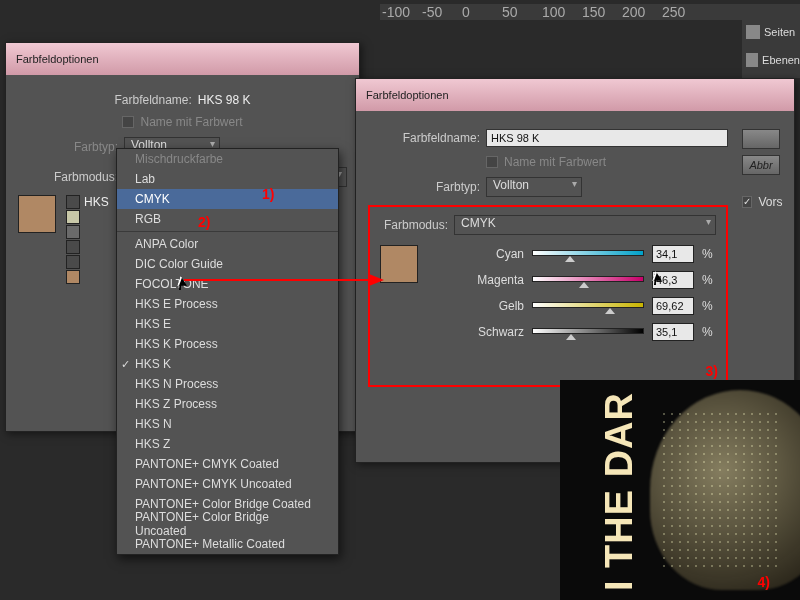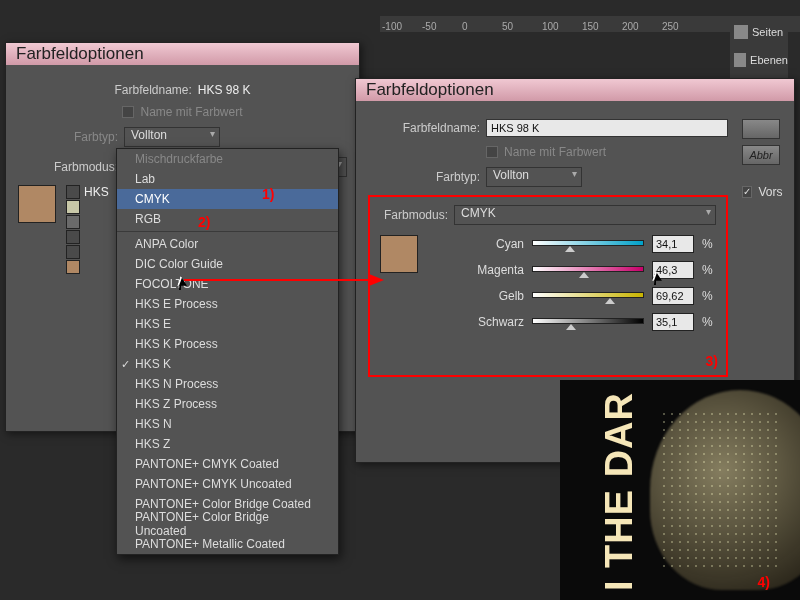--- a/index.html
+++ b/index.html
@@ -1,29 +1,29 @@
 <!DOCTYPE html>
 <html><head>
 <meta charset="utf-8">
 <style>
   * { box-sizing: border-box; margin: 0; padding: 0; font-family: "Segoe UI", Tahoma, sans-serif; }
   body { width: 800px; height: 600px; background: #2a2a2a; position: relative; overflow: hidden; }
   
-  .ruler { position: absolute; left: 380px; top: 16px; right: 0; height: 16px; background: #3a3a3a; color: #aaa; font-size: 10px; display: flex; align-items: flex-end; padding-top: 2px; }
+  .ruler { position: absolute; left: 380px; top: 4px; right: 0; height: 16px; background: #3a3a3a; color: #aaa; font-size: 14px; display: flex; align-items: flex-end; padding-top: 2px; }
   .ruler span { width: 40px; text-align: left; padding-left: 2px; }
   
-  .panel-tabs { position: absolute; right: 12px; top: 18px; width: 58px; background: #3a3a3a; height: 60px; }
+  .panel-tabs { position: absolute; right: 0; top: 18px; width: 58px; background: #3a3a3a; height: 60px; }
   .panel-tab { height: 28px; display: flex; align-items: center; color: #ddd; font-size: 11px; padding-left: 4px; gap: 4px; }
   .panel-tab .ico { width: 14px; height: 14px; background: #888; }
   
   .dialog { position: absolute; background: #535353; border: 1px solid #222; box-shadow: 2px 2px 8px rgba(0,0,0,.5); }
   .dialog-1 { left: 5px; top: 42px; width: 355px; height: 390px; }
   .dialog-2 { left: 355px; top: 78px; width: 440px; height: 385px; }
   
-  .titlebar { height: 22px; background: linear-gradient(#f0c8d2, #d19aa8); color: #222; font-size: 17px; display: flex; align-items: center; padding: 0 10px; }
+  .titlebar { height: 32px; background: linear-gradient(#f0c8d2, #d19aa8); color: #222; font-size: 11px; display: flex; align-items: center; padding: 0 10px; }
   
   .body { padding: 18px 12px; color: #ddd; font-size: 12px; }
   
   .row { display: flex; align-items: center; margin-bottom: 8px; gap: 6px; }
   .lbl { text-align: right; color: #ccc; }
   .val { color: #eee; }
   .dim { color: #888; }
   
   .select { background: #535353; border: 1px solid #333; height: 20px; display: flex; align-items: flex-start; padding: 0 6px; color: #ddd; position: relative; }
   .select::after { content: "▾"; position: absolute; right: 4px; font-size: 10px; color: #aaa; }

